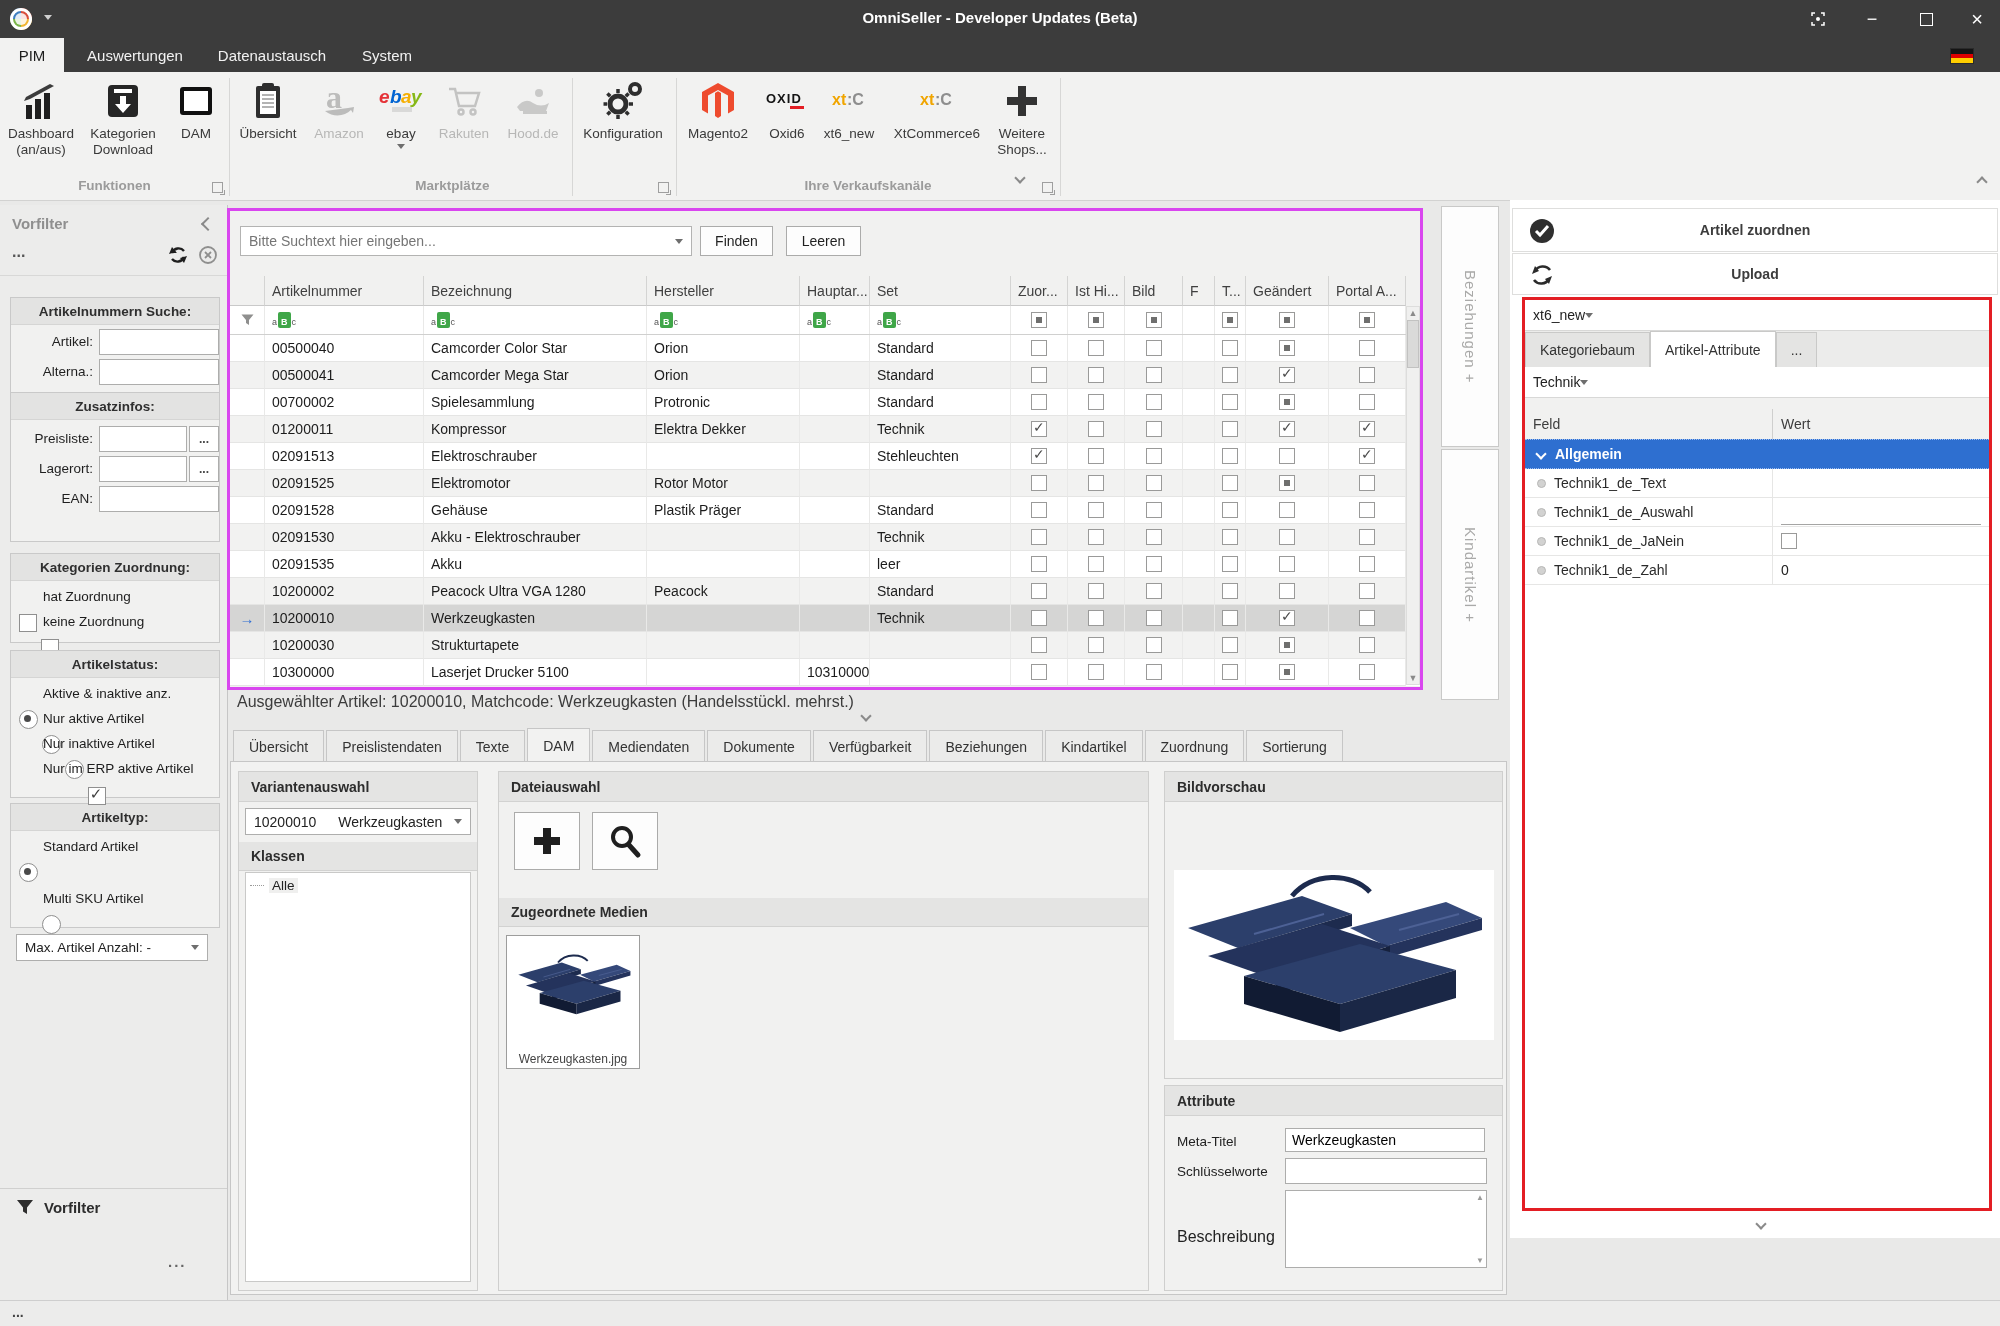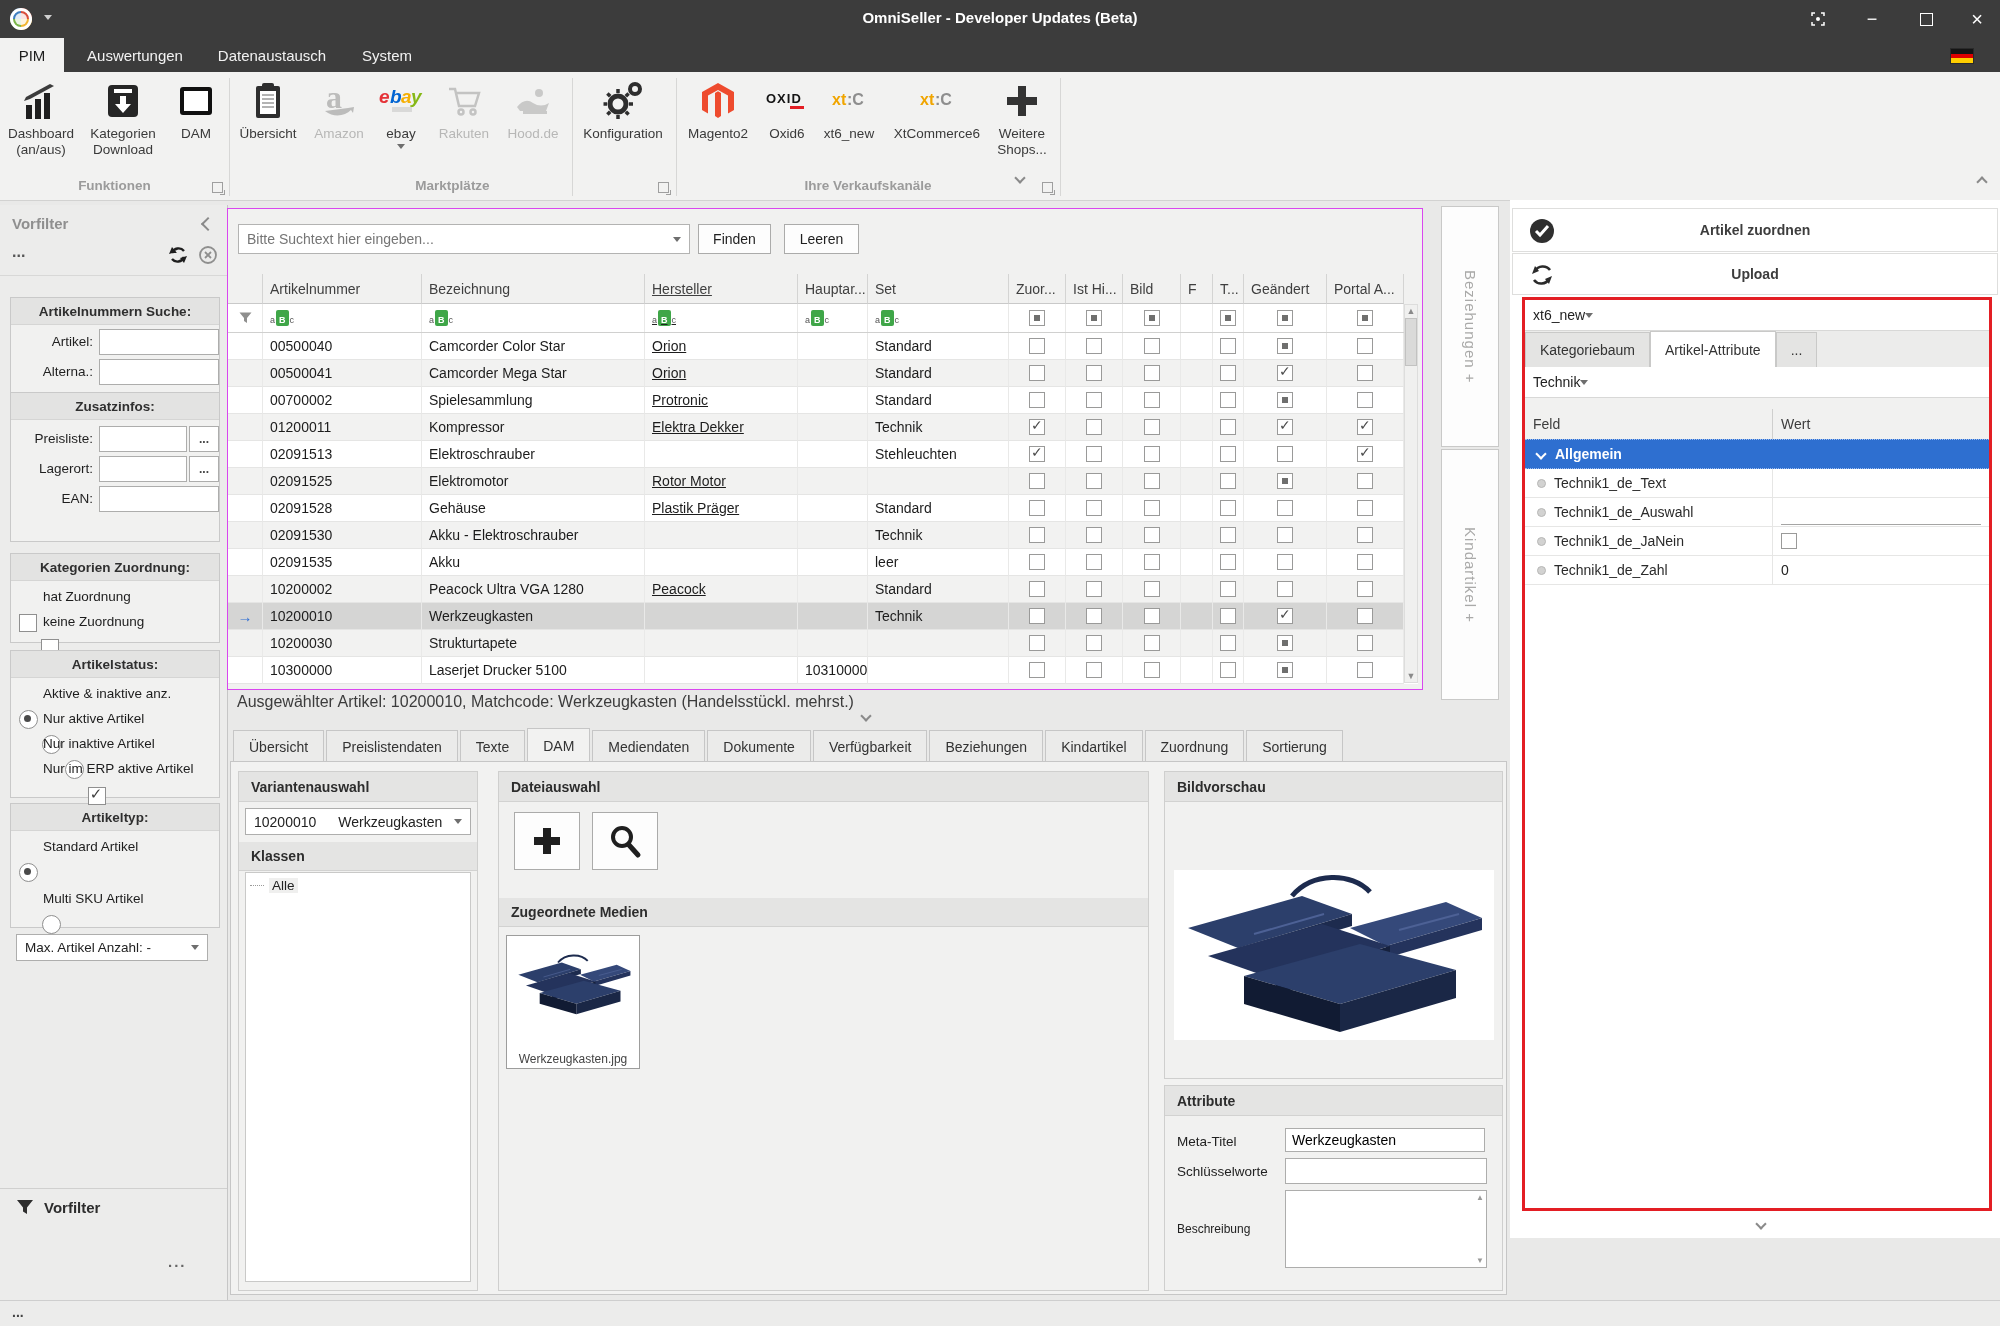--- a/index.html
+++ b/index.html
@@ -49,37 +49,37 @@
     font-weight:bold;font-size:13.5px;color:#2f2f2f;border-bottom:1px solid #d5d5d4;}
   .sb-label{font-size:13.5px;color:#1f1f1f;text-align:right;}
   .inp{background:#fff;border:1px solid #adadac;}
   .sb-ellipsis{background:#fff;border:1px solid #adadac;display:flex;align-items:center;justify-content:center;font-weight:bold;color:#444;}
   .cbox{width:16px;height:16px;background:#fff;border:1px solid #8f8f8f;display:inline-block;position:relative;}
   .cbox.checked::after{content:"✓";position:absolute;left:1px;top:-3px;font-size:15px;color:#3d3d3d;}
   .radio{width:17px;height:17px;border-radius:50%;background:#fff;border:1px solid #8f8f8f;display:inline-block;position:relative;}
   .radio.sel::after{content:"";position:absolute;left:4px;top:4px;width:7px;height:7px;border-radius:50%;background:#4a4a4a;}
   .sb-row-label{font-size:13.5px;color:#1d1d1d;}
   
-  #grid-panel{left:227px;top:208px;width:1196px;height:482px;background:#f1f1f0;border:1px solid #d946ef;box-sizing:border-box;}
+  #grid-panel{left:227px;top:208px;width:1196px;height:482px;background:#f1f1f0;border:3px solid #d946ef;box-sizing:border-box;}
   #search-combo{left:10px;top:15px;width:452px;height:30px;background:#fff;border:1px solid #b3b3b2;box-sizing:border-box;
     display:flex;align-items:center;}
   #search-combo input{flex:1;border:none;outline:none;font-size:14px;color:#333;padding:0 8px;font-family:inherit;background:transparent;}
   .btn{background:#fdfdfd;border:1px solid #ababaa;display:flex;align-items:center;justify-content:center;font-size:14px;color:#1f1f1f;box-sizing:border-box;}
   #table{left:0px;top:65px;width:1190px;}
   .thead,.tfilter,.trow{display:flex;}
   .tc{box-sizing:border-box;border-right:1px solid #e9e9e8;padding:0 7px;display:flex;align-items:center;overflow:hidden;white-space:nowrap;}
   .thead .tc{height:30px;background:#f1f1f0;border-right:1px solid #d4d4d3;border-bottom:1px solid #c9c9c9;color:#3f3f3f;}
   .tfilter{background:#fff;border-bottom:1px solid #d0d0cf;}
   .tfilter .tc{height:28px;}
   .trow .tc{height:27px;border-bottom:1px solid #e5e5e4;color:#1c1c1c;}
   #tbody > .trow:nth-child(even){background:#f2f2f1;}
   #tbody > .trow{background:#fff;}
   #tbody > .trow.state-selected{background:#d5d5d4 !important;}
   .c-ind{flex:0 0 35px;justify-content:center;}
-  .c-num{flex:0 0 159px;text-align:center;} .c-name{flex:0 0 223px;} .c-her{flex:0 0 153px;text-decoration:underline;}
+  .c-num{flex:0 0 159px;text-align:center;} .c-name{flex:0 0 223px;} .c-her{flex:0 0 153px;}
   .c-haupt{flex:0 0 70px;} .c-set{flex:0 0 141px;}
   .c-zu{flex:0 0 57px;justify-content:center;} .c-ih{flex:0 0 57px;justify-content:center;}
   .c-bi{flex:0 0 58px;justify-content:center;} .c-f{flex:0 0 32px;} .c-t{flex:0 0 31px;justify-content:center;}
   .c-ge{flex:0 0 83px;} .c-po{flex:0 0 77px;}
   .trow .c-ge,.trow .c-po,.tfilter .c-ge,.tfilter .c-po{justify-content:center;}
   .state-selected .c-ind::after{content:"→";color:#2f6ed4;font-weight:bold;font-size:15px;}
   .cb{width:16px;height:16px;border:1px solid #9a9a99;background:#fff;display:inline-block;position:relative;box-sizing:border-box;}
   .cb-c::after{content:"✓";position:absolute;left:1px;top:-3px;font-size:14px;color:#4a4a4a;}
   .cb-d::after{content:"";position:absolute;left:4px;top:4px;width:6px;height:6px;background:#6f6f6e;}
   .abc{display:inline-flex;align-items:center;gap:1px;line-height:1;}
@@ -1009,21 +1009,21 @@
           <use href="#toolbox"></use>
         </svg>
     </div>
 
     <div class="a panel" style="left:933px;top:323px;width:339px;height:206px">
       <div class="panel-h">Attribute</div>
       <div class="a" style="left:12px;top:48px;font-size:13.5px">Meta-Titel</div>
       <input class="a inp" style="left: 120px; top: 42px; width: 200px; height: 24px; font-family: inherit; font-size: 14px; padding: 0px 6px; box-sizing: border-box;" value="Werkzeugkasten">
       <div class="a" style="left:12px;top:78px;font-size:13.5px">Schlüsselworte</div>
       <div class="a inp" style="left:120px;top:72px;width:200px;height:24px"></div>
-      <div class="a" style="left:12px;top:136px;font-size:12px">Beschreibung</div>
+      <div class="a" style="left:12px;top:142px;font-size:16px">Beschreibung</div>
       <div class="a inp" style="left:120px;top:104px;width:200px;height:76px">
         <span class="a" style="right:2px;top:2px;font-size:8px;color:#9a9a99">▲</span>
         <span class="a" style="right:2px;bottom:2px;font-size:8px;color:#9a9a99">▼</span>
       </div>
     </div>
   </div>
 
   <div class="a vtab" style="top:206px;height:241px">
     <span>Beziehungen +</span>
   </div>

